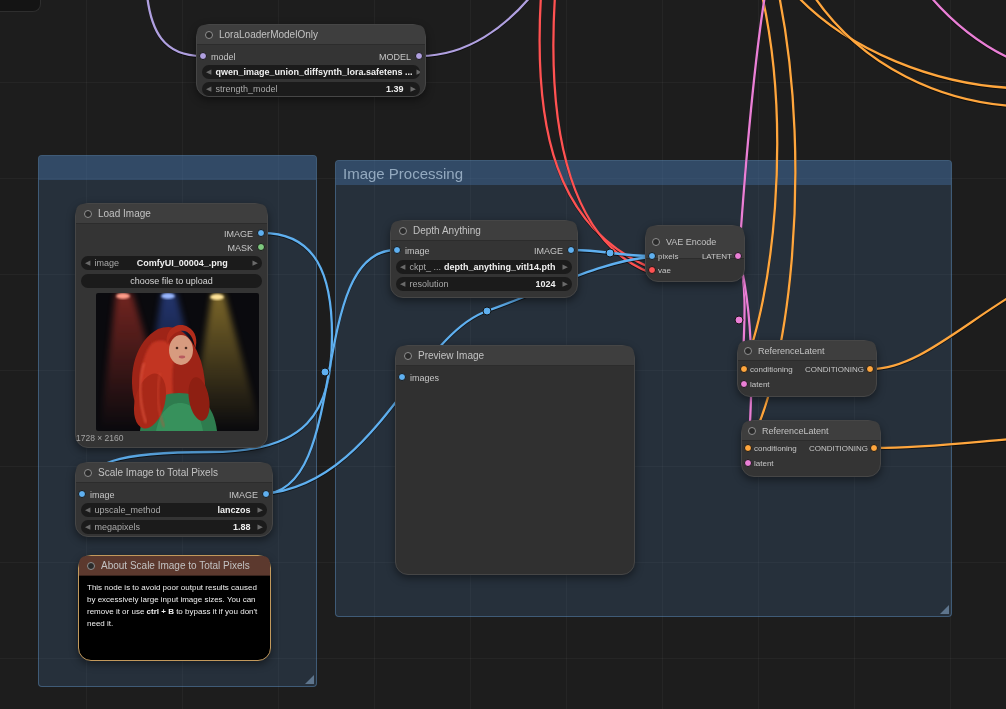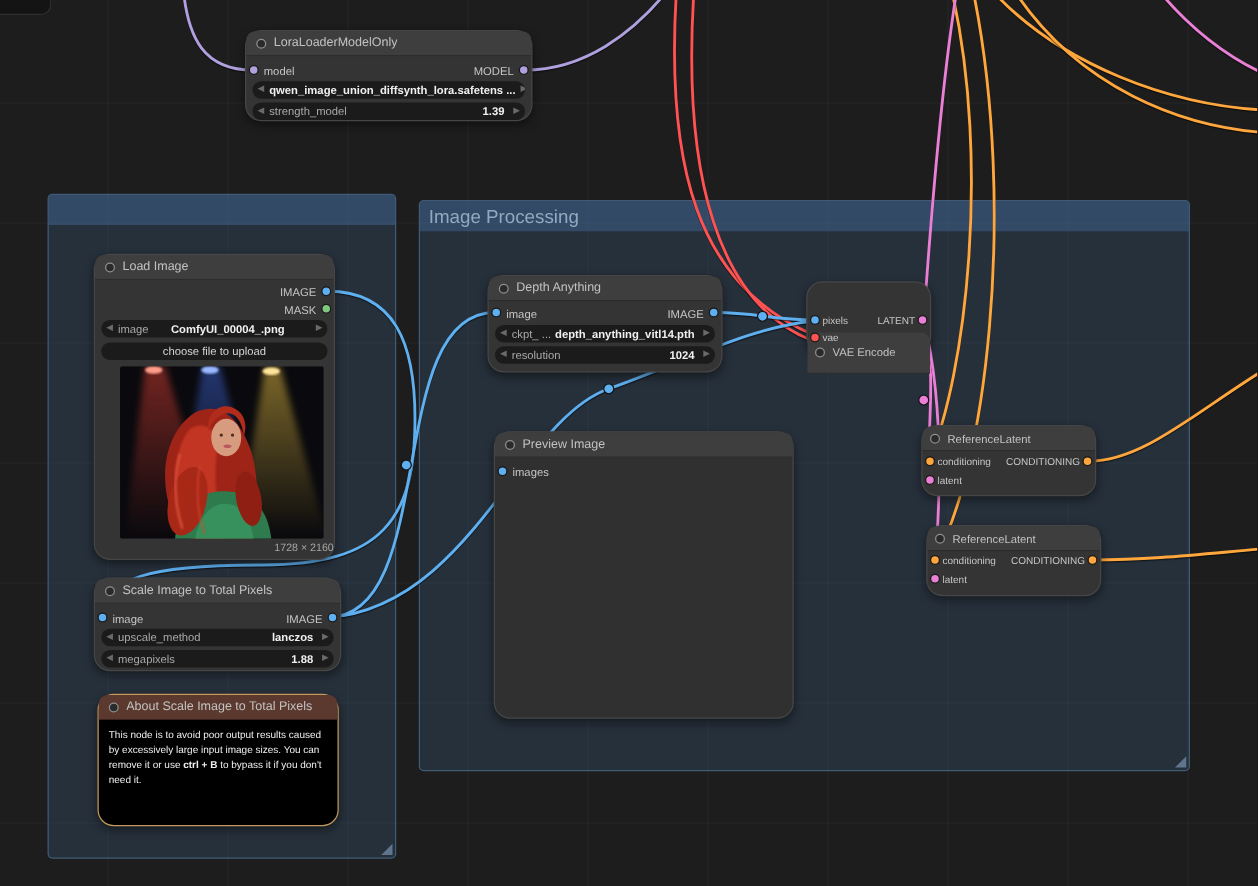--- a/index.html
+++ b/index.html
@@ -51,21 +51,21 @@
   .widget{position:absolute;left:5px;right:5px;height:14px;background:#1b1b1b;border-radius:7px;
     display:flex;align-items:center;font-size:9px;color:#a9a9a9;overflow:hidden;}
   .arr{flex:0 0 auto;font-size:7px;color:#6a6a6a;padding:0 4px;line-height:14px;}
   .arr.l::before{content:"◀";} .arr.r::before{content:"▶";}
   .wlabel{white-space:nowrap;}
   .wvalue{margin-left:auto;color:#f0f0f0;font-weight:700;white-space:nowrap;padding-right:3px;}
   .wvalue.center{margin:0 auto;padding:0;text-align:center;}
   .btnw{position:absolute;left:5px;right:5px;height:14px;background:#1b1b1b;border-radius:7px;
     text-align:center;line-height:14px;color:#d6d6d6;font-size:9px;}
   .limg{position:absolute;left:20px;top:89px;width:163px;height:138px;border-radius:2px;}
-  .caption{position:absolute;left:0;right:0;top:229px;text-align:right;font-size:8.5px;color:#a5a5a5;}
+  .caption{position:absolute;left:0;right:0;top:229px;text-align:left;font-size:8.5px;color:#a5a5a5;}
   
   .node.about{background:#000;border:1.5px solid #c2995c;}
   .about .ntitle{background:#5c392e;border-bottom:1px solid #3a241d;}
   .about-body{position:absolute;top:22px;left:5px;right:5px;bottom:5px;background:#000;
     color:#efefef;font-size:8px;line-height:1.5;padding:4px 3px;box-sizing:border-box;}
   .offnode{position:absolute;left:0;top:0;width:40px;height:11px;background:#141414;
     border-right:1px solid #2e2e2e;border-bottom:1px solid #2e2e2e;border-radius:0 0 8px 0;z-index:3;}
 </style>
 </head>
 <body>
@@ -271,21 +271,21 @@
       <span class="cdot"></span>
       <span class="ttext">Preview Image</span>
     </div>
     <div class="srow" style="top:25px;">
       <span class="sdot in" style="background:var(--c-image);"></span>
       <span class="slab in">images</span>
     </div>
   </div>
 
   <div class="node tight" style="left:645px;top:225px;width:100px;height:57px;">
-    <div class="ntitle" style="padding:16px 6px;margin-top:40px;">
+    <div class="ntitle" style="padding:16px 6px;">
       <span class="cdot"></span>
       <span class="ttext" style="font-size:9px;">VAE Encode</span>
     </div>
     <div class="srow" style="top:24px;">
       <span class="sdot in" style="background:var(--c-image);"></span>
       <span class="slab in" style="left:12px;">pixels</span>
       <span class="slab out" style="right:12px;">LATENT</span>
       <span class="sdot out" style="background:var(--c-latent);"></span>
     </div>
     <div class="srow" style="top:38px;">

